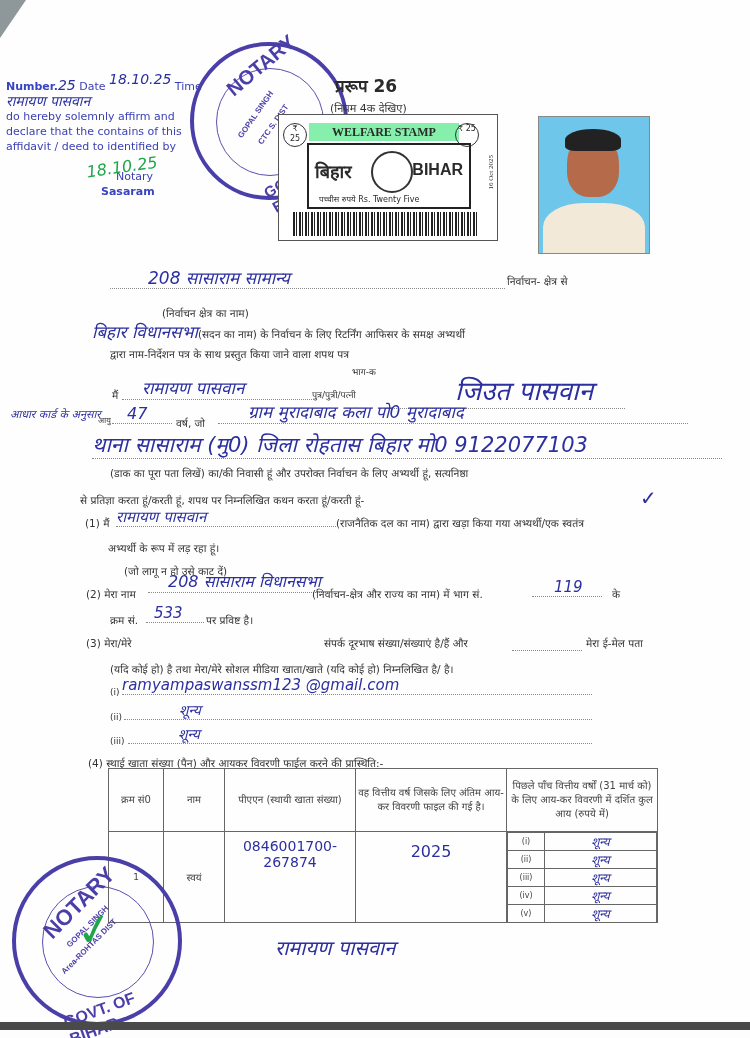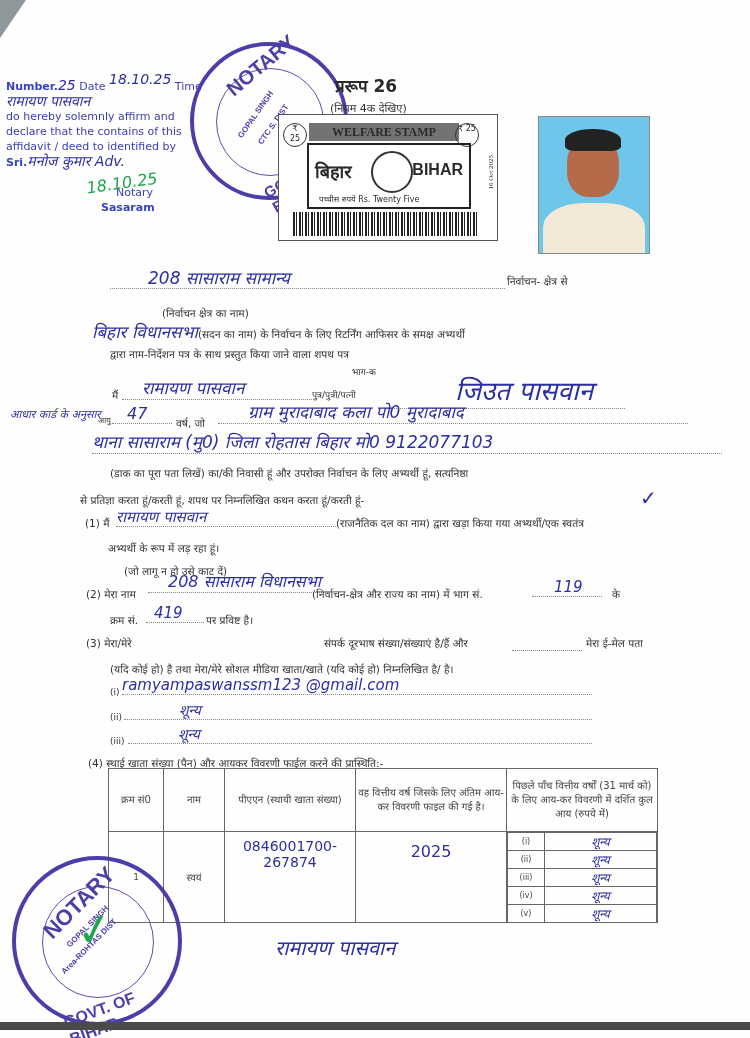--- a/index.html
+++ b/index.html
@@ -11,21 +11,21 @@
   .print { font-size:10.5px; color:#333; white-space:nowrap; }
   .hw { font-family:"DejaVu Sans", sans-serif; color:#2c2fa0; font-style:italic; white-space:nowrap; }
   .hw-green { color:#1fa64a; }
   .dots { border-bottom:1px dotted #888; }
   .notary-block { position:absolute; left:6px; top:78px; width:230px; font-size:11px; line-height:15px; color:#3a3fb3; }
   .notary-block .lbl { color:#3845c0; font-weight:bold; }
   .seal { position:absolute; border-radius:50%; border:4px solid #4a3fa8; color:#4a3fa8; box-sizing:border-box; }
   .seal .inner { position:absolute; border-radius:50%; border:1.5px solid #5a50b0; }
   .seal .txt { position:absolute; font-weight:bold; font-family:"Liberation Sans", sans-serif; }
   .stamp { position:absolute; left:278px; top:114px; width:218px; height:125px; border:1px solid #555; background:#fff; }
-  .stamp .banner { position:absolute; left:30px; top:8px; width:150px; height:18px; background:#737373; font-family:"Liberation Serif", serif; font-weight:bold; font-size:12px; text-align:center; line-height:18px; }
+  .stamp .banner { position:absolute; left:30px; top:8px; width:150px; height:18px; background:#86efac; font-family:"Liberation Serif", serif; font-weight:bold; font-size:12px; text-align:center; line-height:18px; }
   .stamp .box { position:absolute; left:28px; top:28px; width:160px; height:62px; border:2px solid #222; }
   .stamp .bihar-hi { position:absolute; left:6px; top:14px; font-size:18px; font-weight:bold; }
   .stamp .bihar-en { position:absolute; right:6px; top:16px; font-size:16px; font-weight:bold; font-family:"Liberation Sans", sans-serif; }
   .stamp .logo { position:absolute; left:62px; top:6px; width:38px; height:38px; border-radius:50%; border:2px solid #333; }
   .stamp .value { position:absolute; left:10px; bottom:3px; font-size:8px; }
   .stamp .coin { position:absolute; width:22px; height:22px; border-radius:50%; border:1.5px solid #333; font-size:8px; text-align:center; line-height:10px; }
   .stamp .date { position:absolute; right:2px; top:40px; font-size:7px; writing-mode:vertical-rl; transform:rotate(180deg); font-family:"Liberation Serif", serif; }
   .stamp .barcode { position:absolute; left:14px; bottom:4px; width:185px; height:24px; background:repeating-linear-gradient(90deg,#222 0 2px,#fff 2px 3px,#222 3px 4px,#fff 4px 6px); }
   .photo { position:absolute; left:538px; top:116px; width:110px; height:136px; border:1px solid #888; background:#6ec6ea; overflow:hidden; }
   .photo .head { position:absolute; left:28px; top:18px; width:52px; height:62px; border-radius:45% 45% 40% 40%; background:#b56a4a; }
@@ -48,21 +48,20 @@
     <div>
       <span class="lbl">Number.</span><span class="hw" style="font-size:14px">25</span>
       <span>Date</span>
       <span class="hw" style="font-size:14px;position:relative;top:-6px">18.10.25</span>
       <span>Time</span>
     </div>
     <div class="hw" style="font-size:14px">रामायण पासवान</div>
     <div>do hereby solemnly affirm and</div>
     <div>declare that the contains of this</div>
     <div>affidavit / deed to identified by</div>
-    <div><span class="lbl">Sri.</span><span class="hw" style="font-size:14px">मनोज कुमार Adv.</span></div>
     <div class="hw hw-green" style="font-size:16px;margin-left:80px;transform:rotate(-8deg)">18.10.25</div>
     <div style="margin-left:110px">Notary</div>
     <div class="lbl" style="margin-left:95px">Sasaram</div>
   </div>
 
   <div class="seal" style="left:190px;top:42px;width:158px;height:158px;">
     <div class="inner" style="left:22px;top:22px;width:106px;height:106px;"></div>
     <div class="txt" style="left:26px;top:8px;font-size:20px;transform:rotate(-40deg)">NOTARY</div>
     <div class="txt" style="left:34px;top:64px;font-size:8px;transform:rotate(-55deg)">GOPAL SINGH</div>
     <div class="txt" style="left:56px;top:74px;font-size:8px;transform:rotate(-55deg)">CTC S. DIST</div>
@@ -107,21 +106,21 @@
   <div class="abs print" style="left:112px;top:388px;">मैं</div>
   <div class="abs dots hw" style="left:122px;top:376px;width:170px;font-size:17px;padding-left:20px;">रामायण पासवान</div>
   <div class="abs print" style="left:312px;top:388px;font-size:9px;">पुत्र/पुत्री/पत्नी</div>
   <div class="abs dots hw" style="left:385px;top:372px;width:215px;font-size:26px;padding-left:70px;box-sizing:border-box;width:240px;">जिउत पासवान</div>
 
   <div class="abs hw" style="left:10px;top:406px;font-size:11px;">आधार कार्ड के अनुसार</div>
   <div class="abs print" style="left:98px;top:414px;font-size:8px;">आयु</div>
   <div class="abs dots hw" style="left:112px;top:404px;width:60px;font-size:16px;padding-left:15px;box-sizing:border-box;">47</div>
   <div class="abs print" style="left:176px;top:416px;">वर्ष, जो</div>
   <div class="abs dots hw" style="left:218px;top:400px;width:470px;font-size:17px;padding-left:30px;box-sizing:border-box;">ग्राम मुरादाबाद कला पो0 मुरादाबाद</div>
-  <div class="abs dots hw" style="left:92px;top:430px;width:630px;font-size:17px;">थाना सासाराम (मु0) जिला रोहतास बिहार मो0 9122077103</div>
+  <div class="abs dots hw" style="left:92px;top:430px;width:630px;font-size:21px;">थाना सासाराम (मु0) जिला रोहतास बिहार मो0 9122077103</div>
   <div class="abs print" style="left:110px;top:466px;">(डाक का पूरा पता लिखें) का/की निवासी हूं और उपरोक्त निर्वाचन के लिए अभ्यर्थी हूं, सत्यनिष्ठा</div>
   <div class="abs print" style="left:80px;top:493px;">से प्रतिज्ञा करता हूं/करती हूं, शपथ पर निम्नलिखित कथन करता हूं/करती हूं-</div>
 
   <div class="abs print" style="left:85px;top:516px;">
     <span>(1)</span>
     <span>मैं</span>
   </div>
   <div class="abs dots hw" style="left:116px;top:506px;width:220px;font-size:15px;">रामायण पासवान</div>
   <div class="abs print" style="left:336px;top:516px;">(राजनैतिक दल का नाम) द्वारा खड़ा किया गया अभ्यर्थी/एक स्वतंत्र</div>
   <div class="abs hw" style="left:640px;top:486px;font-size:20px;font-style:normal;">✓</div>
@@ -130,21 +129,21 @@
 
   <div class="abs print" style="left:86px;top:587px;">
     <span>(2)</span>
     <span>मेरा नाम</span>
   </div>
   <div class="abs dots hw" style="left:148px;top:570px;width:160px;font-size:16px;padding-left:20px;">208 सासाराम विधानसभा</div>
   <div class="abs print" style="left:312px;top:587px;">(निर्वाचन-क्षेत्र और राज्य का नाम) में भाग सं.</div>
   <div class="abs dots hw" style="left:532px;top:578px;width:70px;font-size:15px;padding-left:22px;box-sizing:border-box;">119</div>
   <div class="abs print" style="left:612px;top:587px;">के</div>
   <div class="abs print" style="left:110px;top:613px;">क्रम सं.</div>
-  <div class="abs dots hw" style="left:146px;top:604px;width:58px;font-size:15px;padding-left:8px;box-sizing:border-box;">419</div>
+  <div class="abs dots hw" style="left:146px;top:604px;width:58px;font-size:15px;padding-left:8px;box-sizing:border-box;">533</div>
   <div class="abs print" style="left:206px;top:613px;">पर प्रविष्ट है।</div>
 
   <div class="abs print" style="left:86px;top:636px;">
     <span>(3)</span>
     <span>मेरा/मेरे</span>
   </div>
   <div class="abs print" style="left:324px;top:636px;">संपर्क दूरभाष संख्या/संख्याएं है/हैं और</div>
   <div class="abs dots" style="left:512px;top:640px;width:70px;height:10px;"></div>
   <div class="abs print" style="left:586px;top:636px;">मेरा ई-मेल पता</div>
   <div class="abs print" style="left:110px;top:662px;">(यदि कोई हो) है तथा मेरा/मेरे सोशल मीडिया खाता/खाते (यदि कोई हो) निम्नलिखित है/ है।</div>

